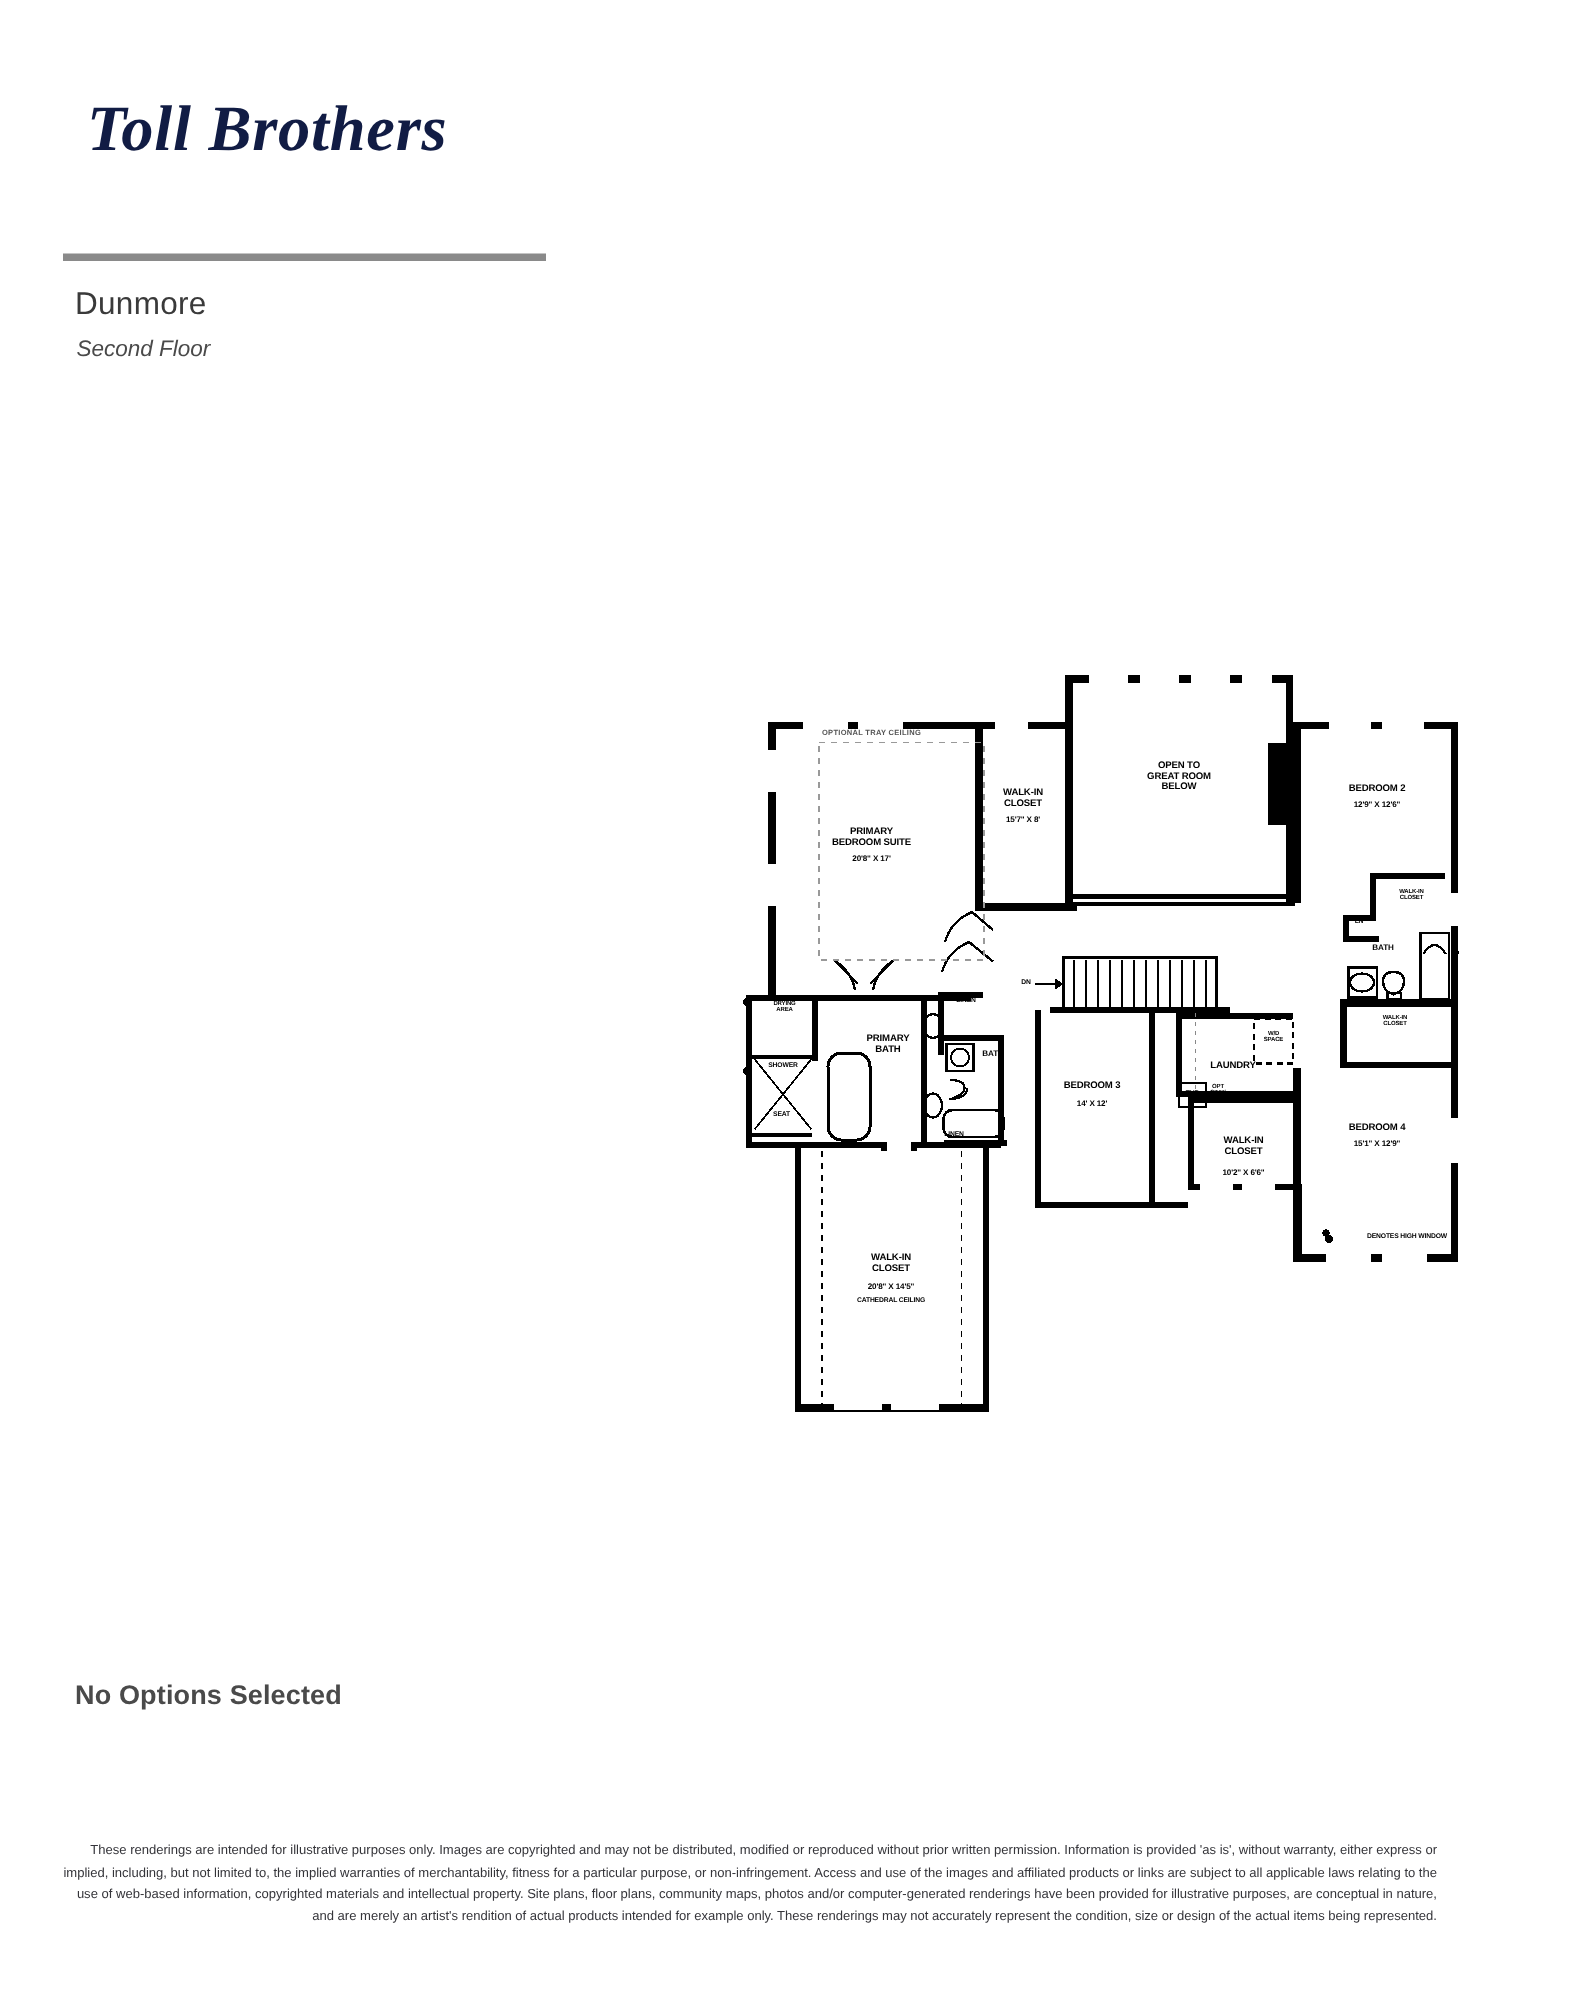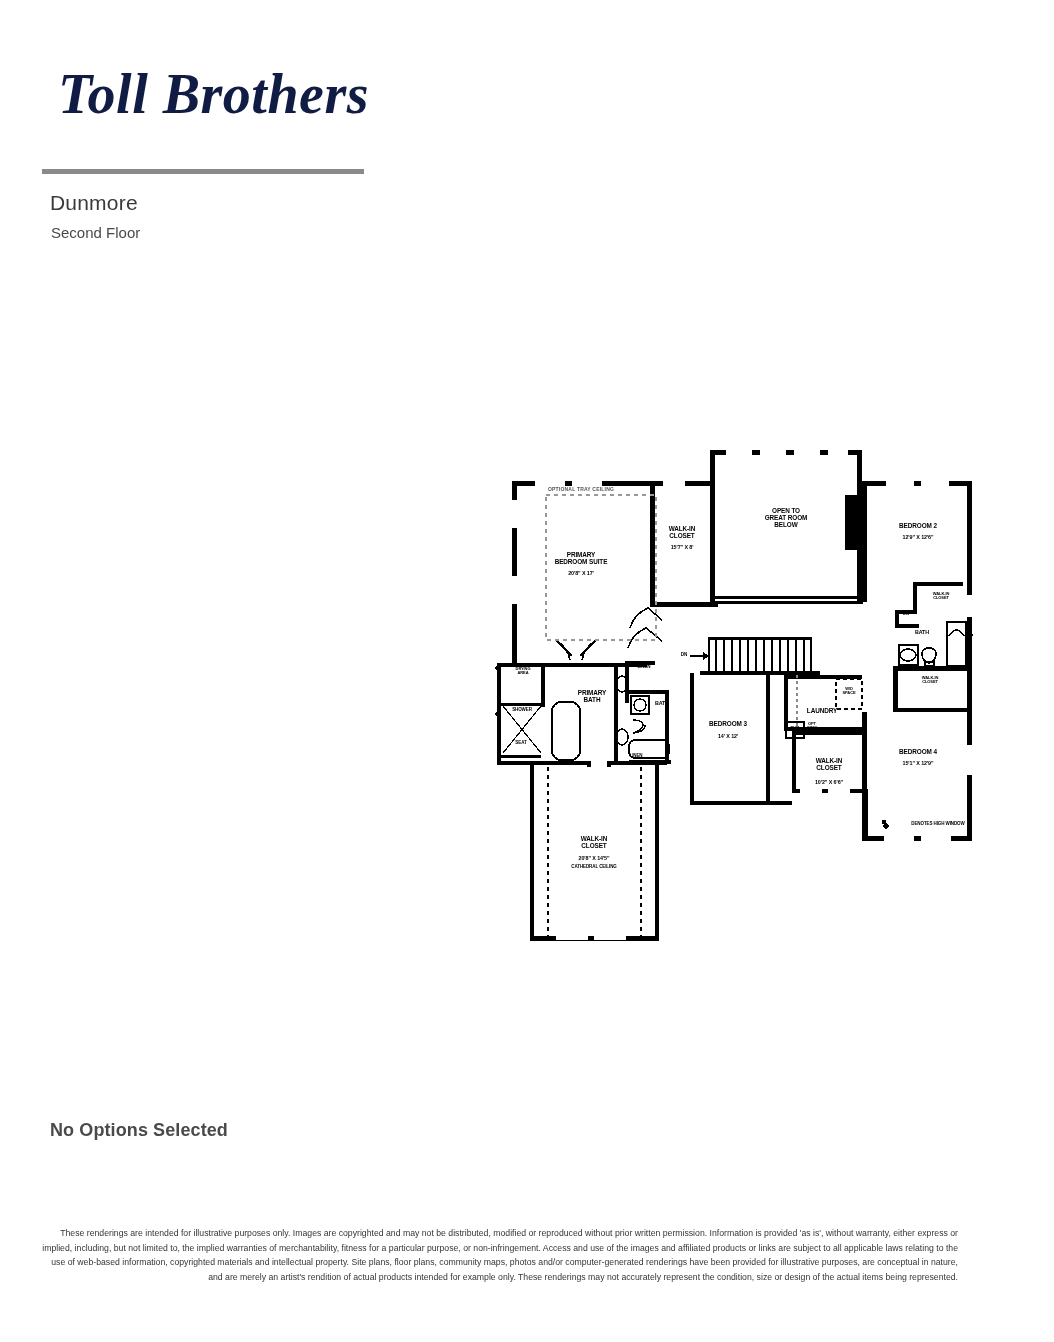--- a/index.html
+++ b/index.html
@@ -14,21 +14,21 @@
     font-family: "Liberation Sans", sans-serif;
     overflow: hidden;
   }
 
   
   #brand-logo {
     position: absolute;
     left: 58px;
     top: 62px;
     font-family: "Liberation Serif", serif;
-    font-size: 56px;
+    font-size: 43px;
     font-weight: bold;
     font-style: italic;
     letter-spacing: 0.5px;
     color: #111c44;
     white-space: nowrap;
   }
   #header-rule {
     position: absolute;
     left: 42px;
     top: 169px;
@@ -43,20 +43,21 @@
     font-size: 21px;
     color: #3a3a3a;
     letter-spacing: 0.2px;
   }
   #floor-label {
     position: absolute;
     left: 51px;
     top: 224px;
     font-size: 15px;
     color: #4a4a4a;
+    font-style: italic;
   }
 
   
   #options-status {
     position: absolute;
     left: 50px;
     top: 1120px;
     font-size: 18px;
     font-weight: bold;
     color: #4a4a4a;

